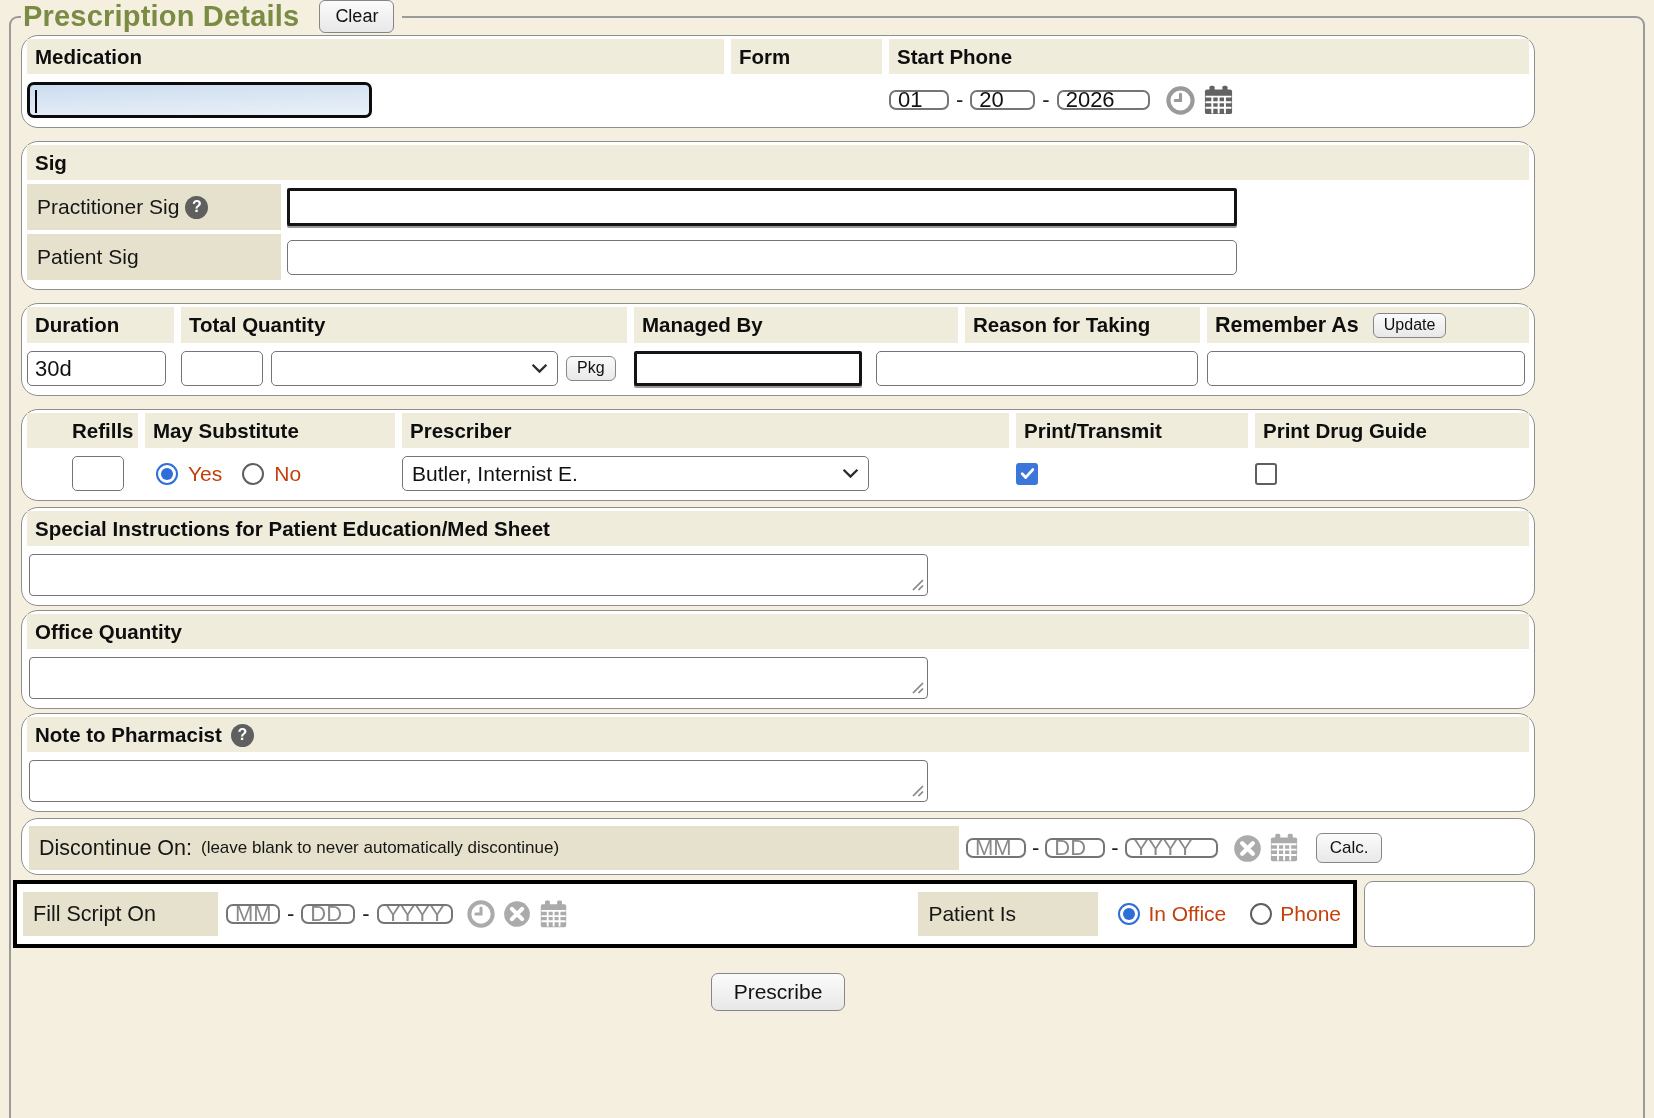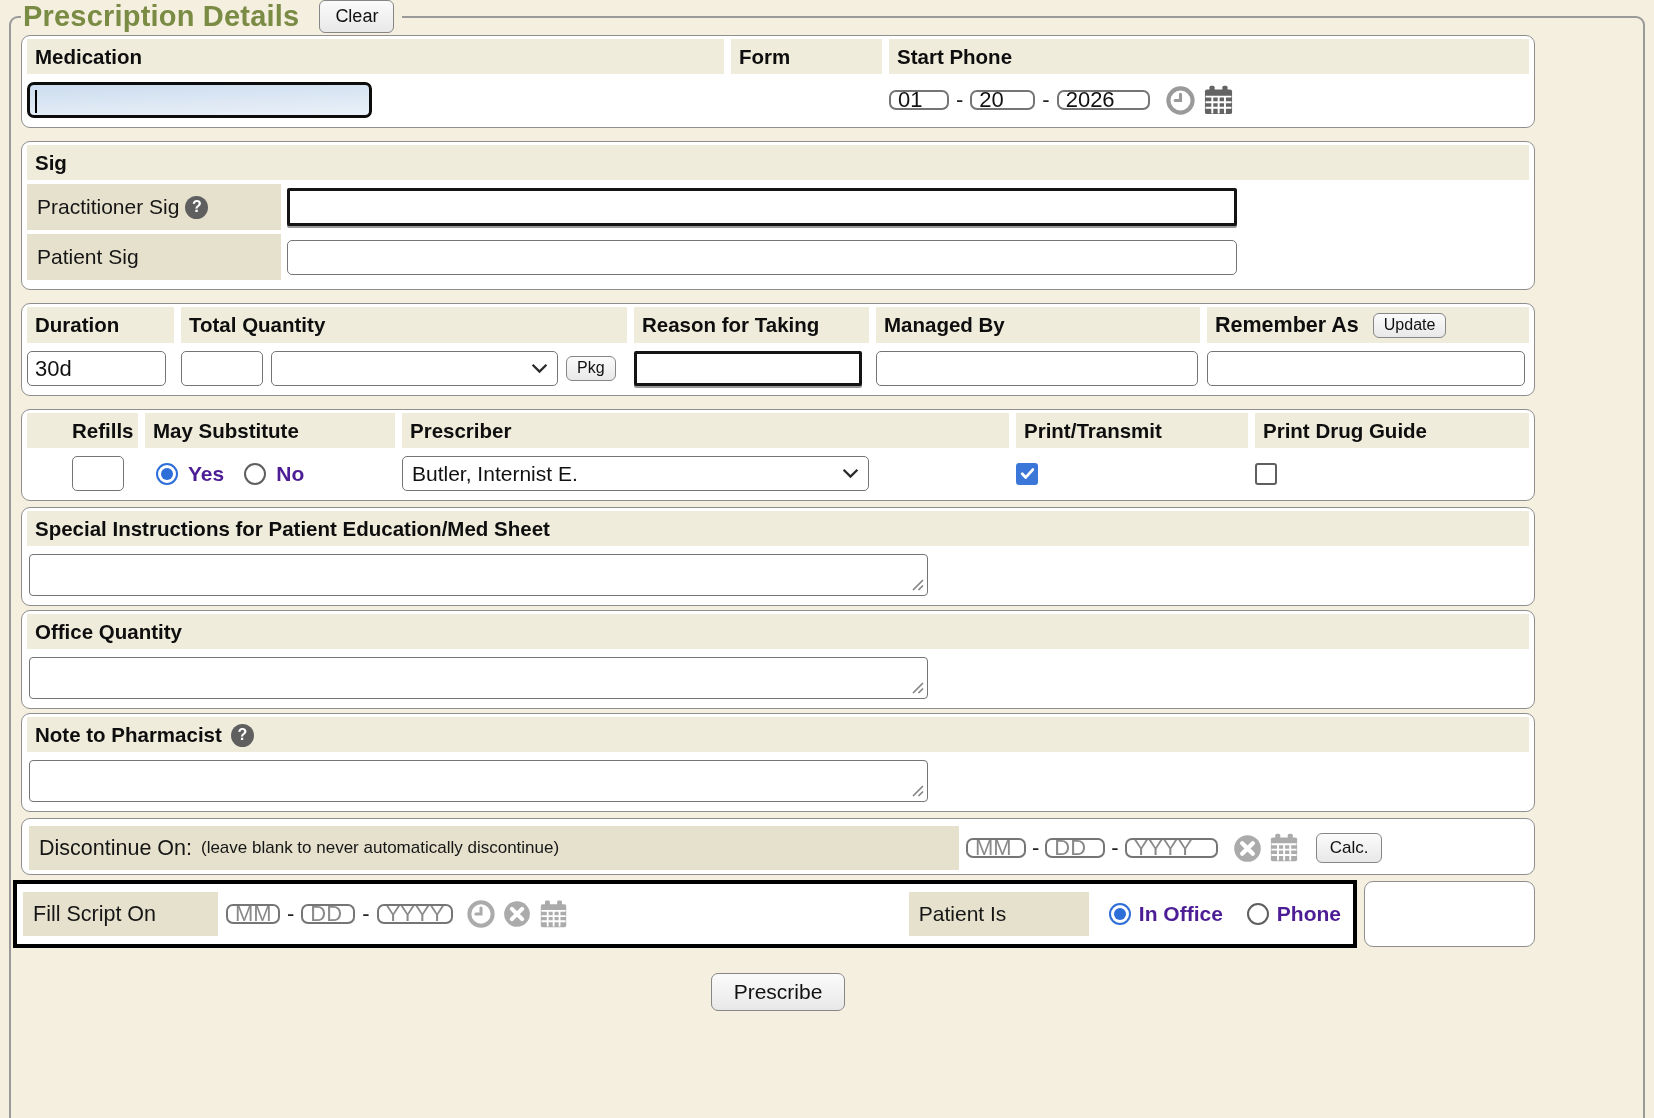--- a/index.html
+++ b/index.html
@@ -21,21 +21,21 @@
   .page-title { font-size:29px; font-weight:bold; color:#7a8b44; letter-spacing:0.2px; }
   .btn {
     display:inline-block; background:linear-gradient(#fbfbfb,#e8e8e8);
     border:1.6px solid #868686; border-radius:6px;
     font-family:inherit; font-size:17px; color:#111;
     padding:4px 13px; line-height:1.15; cursor:pointer;
   }
   .btn-clear { font-size:18px; padding:5px 15px; }
   .sections { width:1514px; margin-top:2px; }
   .box {
-    border:1.7px solid #8f8f8f; border-radius:9px; background:#fff;
+    border:1.7px solid #8f8f8f; border-radius:17px; background:#fff;
     padding:3px 5px 9px; margin-bottom:13px;
   }
   .mb6 { margin-bottom:6px; } .mb4 { margin-bottom:4px; } .mb5 { margin-bottom:5px; }
   .hrow { display:flex; gap:7px; }
   .hcell {
     background:#efecdc; font-weight:bold; font-size:20.5px; color:#0e0e0e;
     padding:6px 8px 5px; white-space:nowrap;
   }
   .brow { display:flex; gap:7px; margin-top:8px; align-items:center; }
   
@@ -76,21 +76,21 @@
     font-family:inherit; font-size:22px; padding:0 7px; color:#111; outline:none; }
   .date-ti::placeholder { color:#8a8a8a; }
   .w-yyyy { width:93px; }
   .dash { font-size:22px; color:#222; margin:0 -1px; }
   .icon { display:inline-flex; cursor:pointer; }
   .radio { width:22px; height:22px; border-radius:50%; border:2px solid #5f5f5f;
     background:#fff; display:inline-flex; align-items:center; justify-content:center;
     flex:0 0 auto; cursor:pointer; }
   .radio.sel { border-color:#2e6ed9; }
   .radio.sel::after { content:""; width:12px; height:12px; border-radius:50%; background:#2e6ed9; }
-  .opt-label { font-size:21px; color:#4c1d95; margin-left:6px;font-weight:bold; }
+  .opt-label { font-size:21px; color:#c2410c; margin-left:6px; }
   .cb { width:22px; height:22px; border:2px solid #5f5f5f; border-radius:3px; background:#fff;
     display:inline-flex; align-items:center; justify-content:center; cursor:pointer; }
   .cb.checked { background:#3b76d9; border-color:#3b76d9; }
   .ta-wrap { position:relative; width:899px; margin:8px 0 0 2px; }
   .ta {
     width:899px; height:42px; border:1.7px solid #757575; border-radius:4px;
     resize:none; font-family:inherit; font-size:18px; padding:4px 6px; outline:none; display:block;
   }
   .grip { position:absolute; right:4px; bottom:5px; cursor:nwse-resize; display:inline-flex; }
   .single-row { margin-top:0; padding:4px 2px 0; }
@@ -176,22 +176,22 @@
           <span>Patient Sig</span>
         </div>
         <input class="ti" style="width: 950px;" value="">
       </div>
     </section>
 
     <section class="box">
       <div class="hrow">
         <div class="hcell cdur">Duration</div>
         <div class="hcell cqty">Total Quantity</div>
+        <div class="hcell cmgd">Managed By</div>
         <div class="hcell crsn">Reason for Taking</div>
-        <div class="hcell cmgd">Managed By</div>
         <div class="hcell crem rem-hdr">
           <span style="font-size:21.5px">Remember As</span>
           <button class="btn btn-small">Update</button>
         </div>
       </div>
       <div class="brow">
         <div class="cell cdur">
           <input class="ti" style="width: 139px;" value="30d">
         </div>
         <div class="cell cqty">

